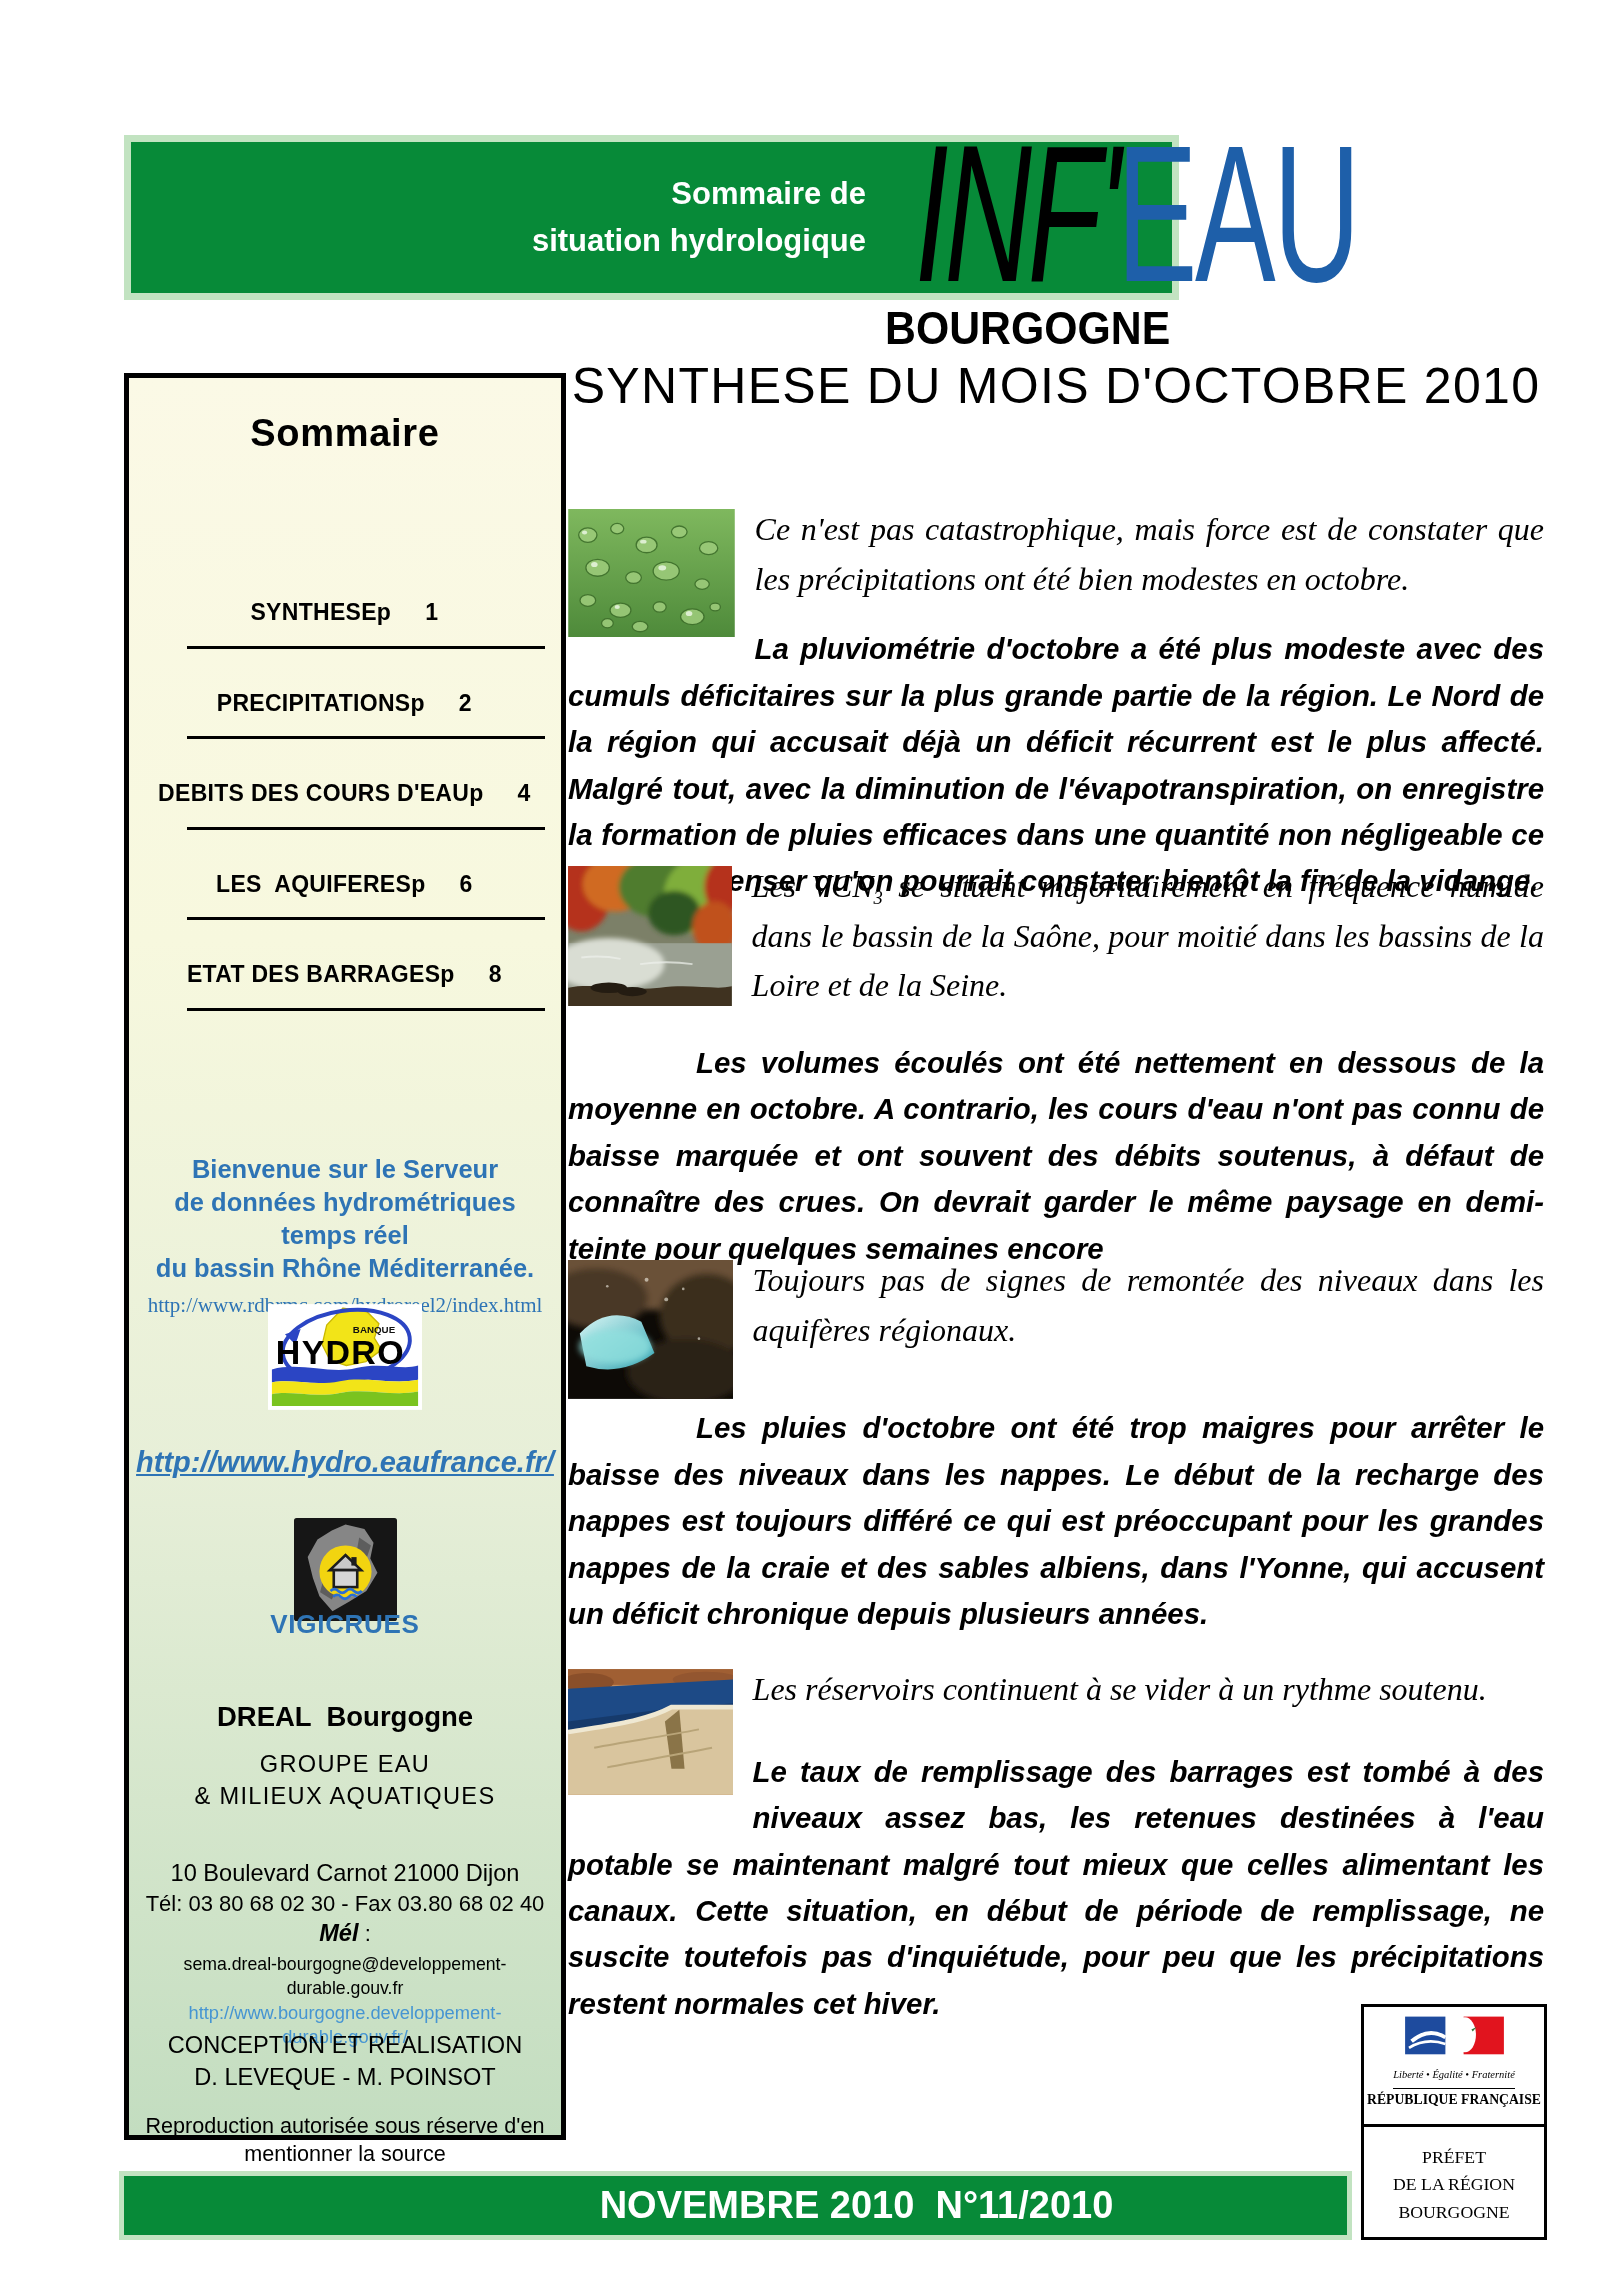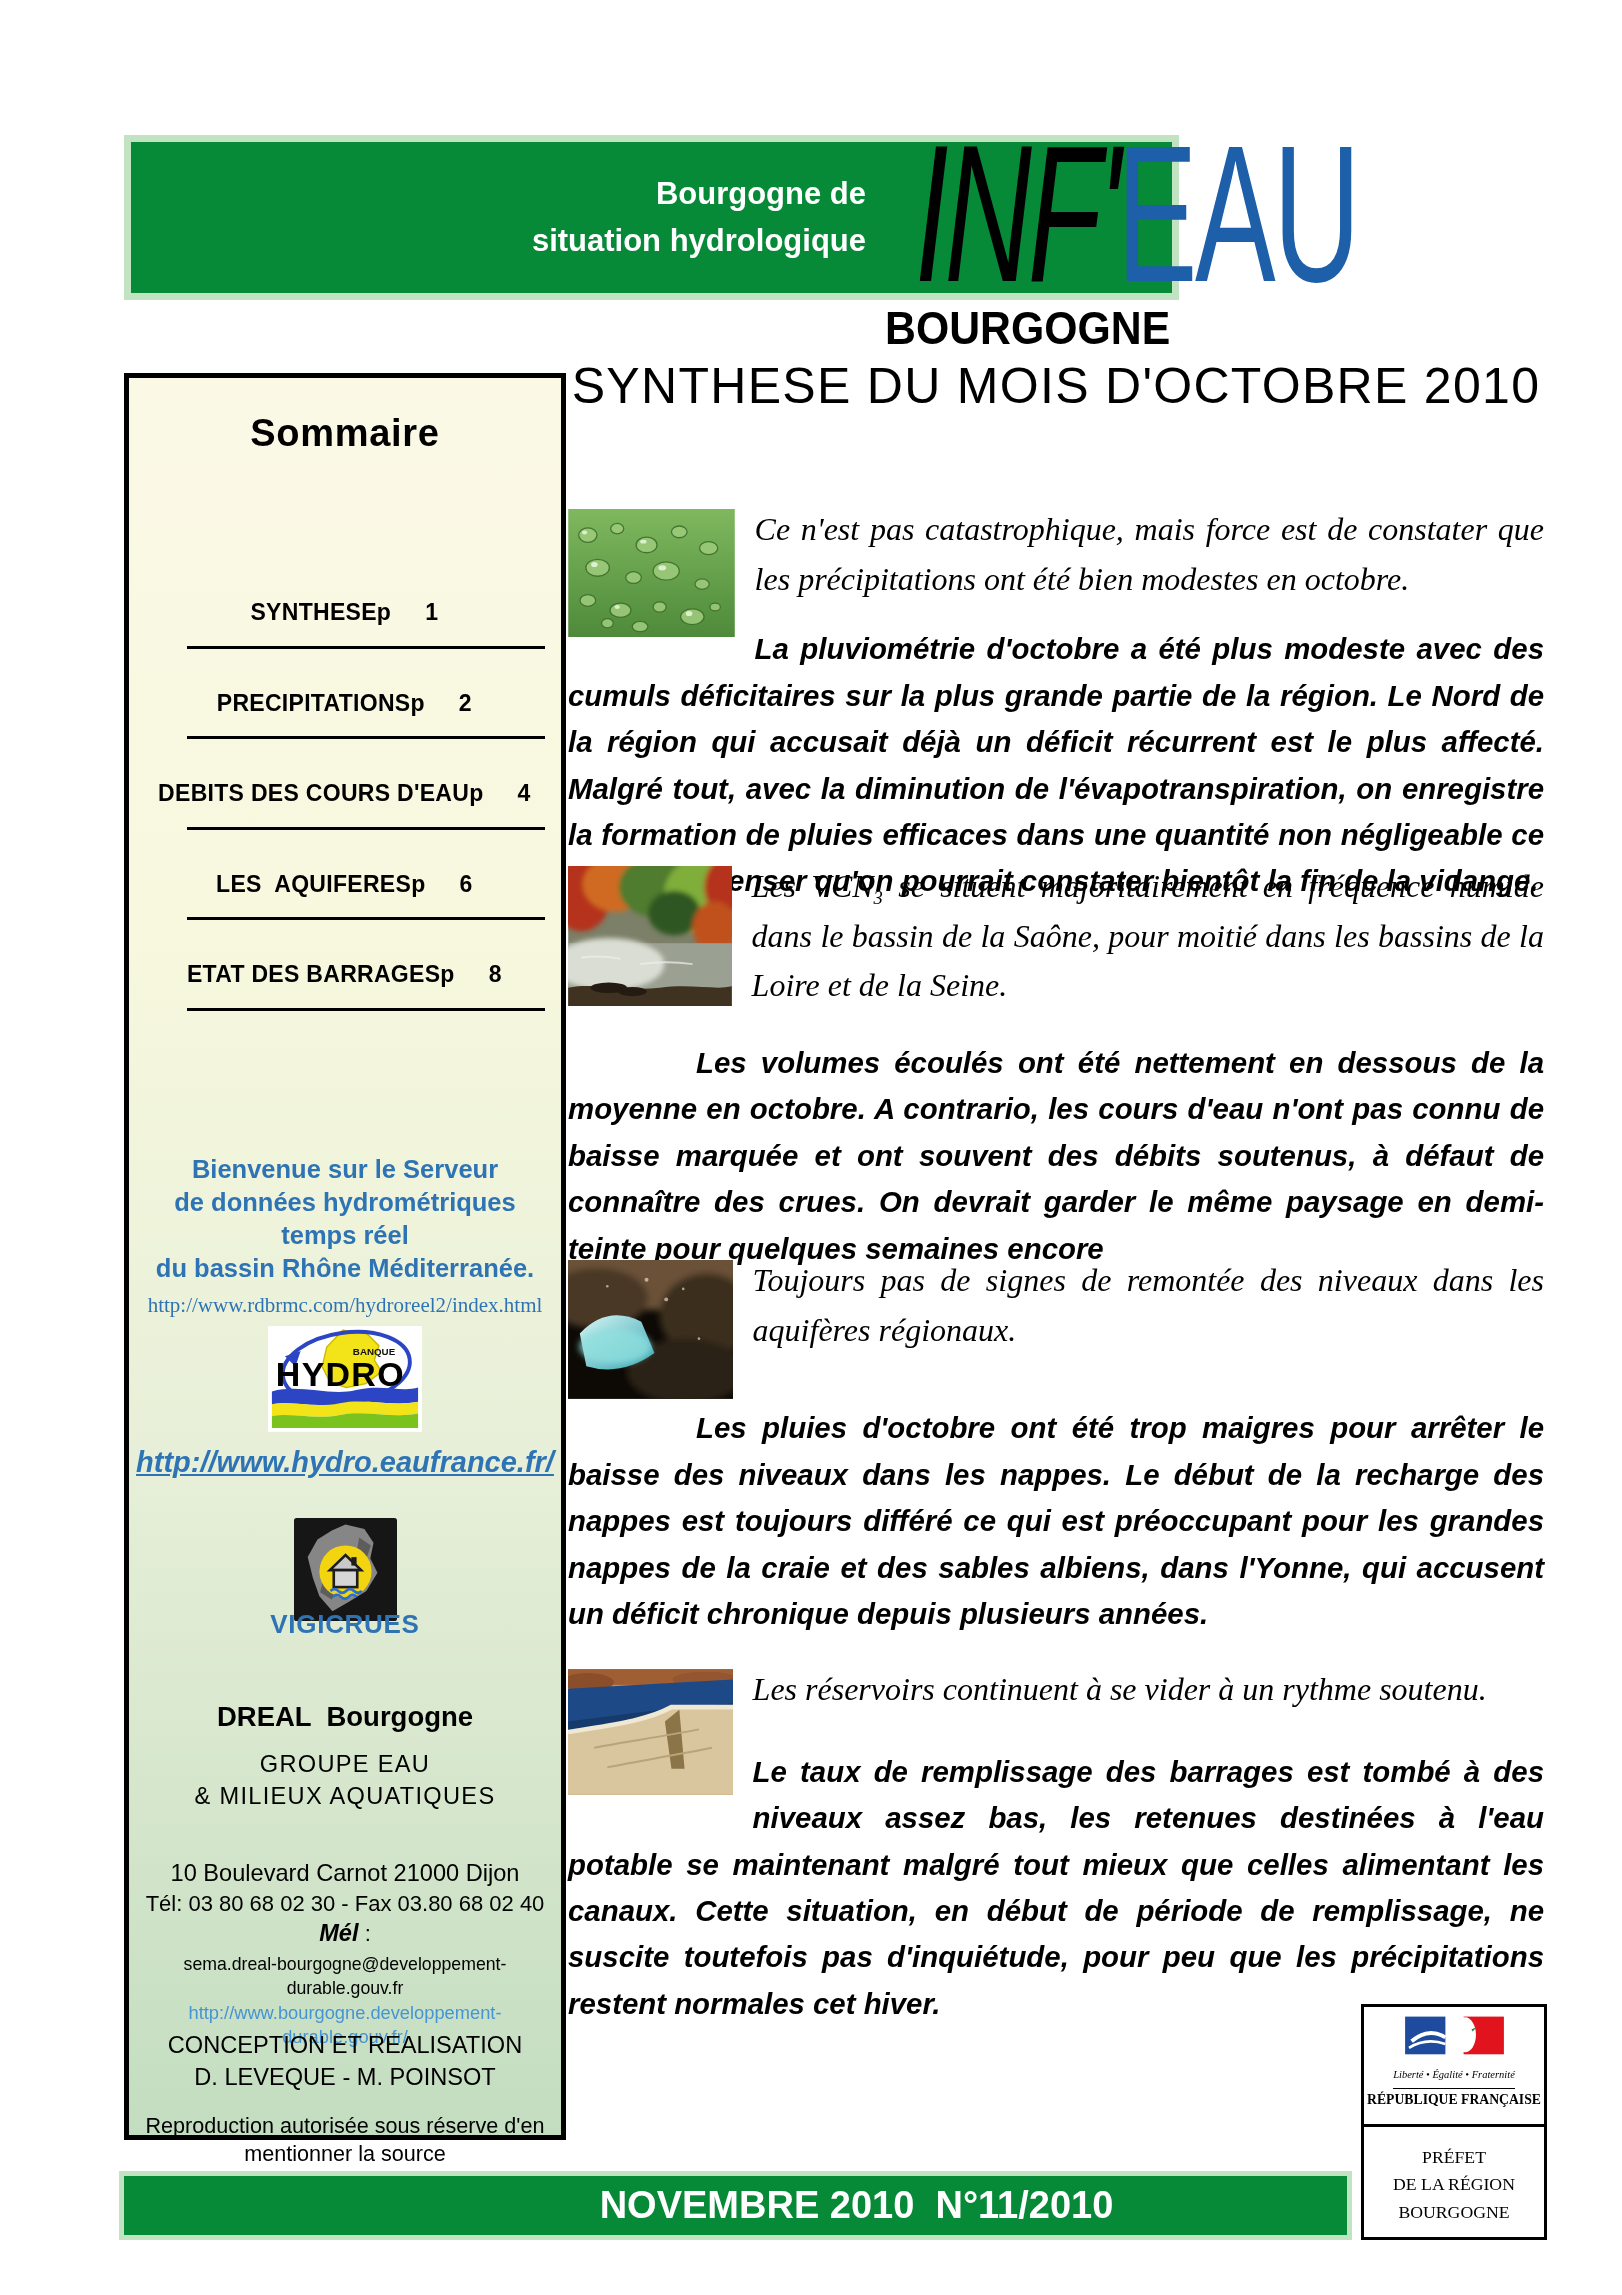--- a/index.html
+++ b/index.html
@@ -30,21 +30,21 @@
   .sommaire-title{top:34px;font-size:38px;font-weight:bold;letter-spacing:0.7px;}
   .toc{position:absolute;top:221px;left:19.6px;right:15.7px;text-align:left;}
   .toc-item{margin-bottom:41px;}
   .toc-row{display:flex;justify-content:center;align-items:baseline;
     font-weight:bold;font-size:23px;letter-spacing:0.3px;}
   .toc-label{white-space:pre;}
   .toc-pn{display:flex;gap:34px;padding-right:5.2px;font-weight:bold;}
   .toc-rule{border-top:3.3px solid #000;margin:19.6px 0 0 38px;}
   .server{top:775px;color:#2e74b5;font-weight:bold;font-size:25.5px;line-height:1.3;}
   .rdbrmc{top:915px;font-family:"Liberation Serif",serif;font-size:21px;color:#2e74b5;}
-  .hydro-logo{top:948px;}
+  .hydro-logo{top:926px;}
   .hydro-link{top:1068px;font-size:29px;font-weight:bold;font-style:italic;
     color:#2e74b5;text-decoration:underline;}
   .vigicrues-logo{top:1140px;}
   .vigicrues-label{top:1231px;color:#2e74b5;font-weight:bold;font-size:26px;letter-spacing:0.7px;}
   .dreal{top:1323px;font-weight:bold;font-size:27.5px;white-space:pre;}
   .groupe{top:1371px;font-size:23.6px;letter-spacing:1.3px;line-height:1.35;white-space:pre-line;}
   .address-block{top:1480px;font-size:22px;line-height:1.32;}
   .address-line1{font-size:23.6px;}
   .mel b{font-style:italic;font-size:23.6px;}
   .email{font-size:17.7px;margin-top:3.9px;}
@@ -81,21 +81,21 @@
   .republic{font-family:"Liberation Serif",serif;font-weight:bold;font-size:13.7px;margin-top:3.3px;}
   .prefet-bottom{text-align:center;font-family:"Liberation Serif",serif;font-size:17.7px;
     line-height:1.55;padding-top:17px;}
 </style>
 </head>
 <body>
 
 <div class="page">
 
   <div class="header-band">
-    <div>Bourgogne de</div>
+    <div>Sommaire de</div>
     <div>situation hydrologique</div>
   </div>
   <div class="infeau"><span class="inf">INF'</span><span class="eau">EAU</span></div>
   <div class="bourgogne">BOURGOGNE</div>
 
   <div class="page-title">SYNTHESE DU MOIS D'OCTOBRE 2010</div>
 
   <div class="sidebar">
     <div class="sb sommaire-title">Sommaire</div>
 

